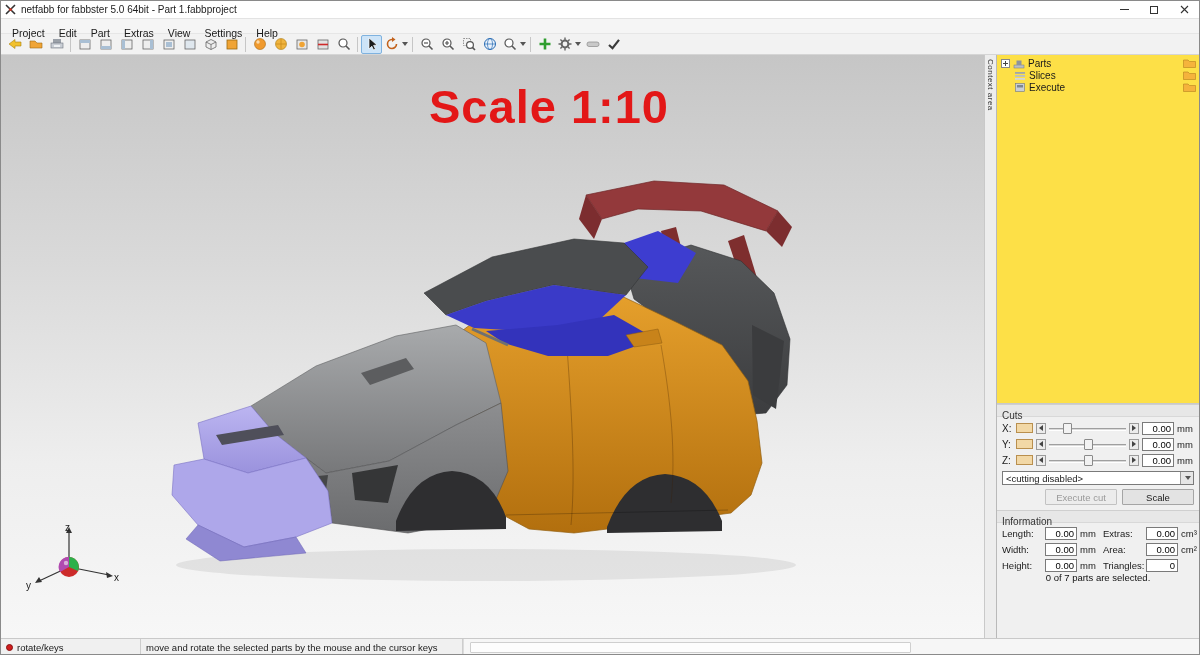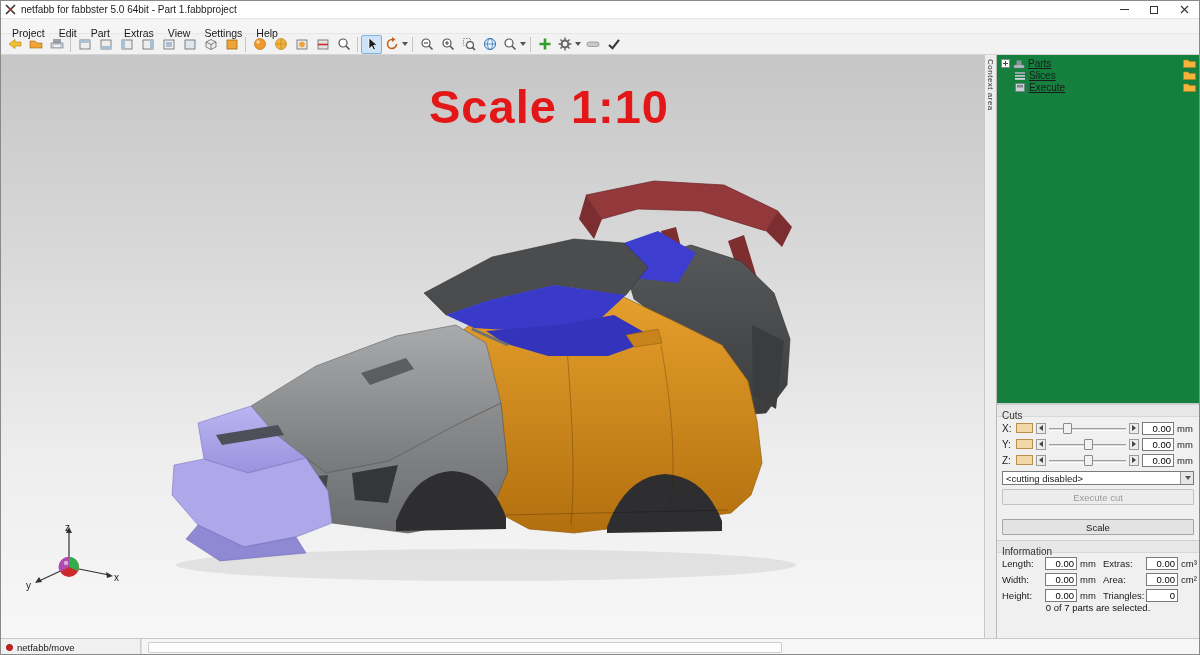--- a/index.html
+++ b/index.html
@@ -38,21 +38,21 @@
   .scale-label { position:absolute; left:428px; top:24px; font-size:47px; font-weight:bold; color:#e31717; letter-spacing:1px; }
   .car-svg { position:absolute; left:155px; top:118px; }
   .axis-widget { position:absolute; left:22px; top:468px; }
 
   
   .context-strip { width:13px; background:#ededed; border-left:1px solid #c9c9c9; border-right:1px solid #b9b9b9; display:flex; justify-content:center; }
   .vtext { writing-mode:vertical-rl; font-size:8px; color:#333; padding-top:4px; letter-spacing:.5px; }
 
   
   .right-panel { width:202px; background:#f0f0f0; display:flex; flex-direction:column; }
-  .tree { background:#15803d; height:349px; border-bottom:1px solid #c9c9c9; padding-top:2px; overflow:hidden;text-decoration:underline; }
+  .tree { background:#fde047; height:349px; border-bottom:1px solid #c9c9c9; padding-top:2px; overflow:hidden; }
   .tree-row { display:flex; align-items:center; height:12px; font-size:10px; padding:0 3px 0 4px; }
   .tree-row .indent { width:13px; flex:0 0 auto; }
   .tree-row .lbl { flex:1; padding-left:3px; white-space:nowrap; }
   .mini { display:block; flex:0 0 auto; }
 
   .section-head { height:13px; line-height:13px; font-size:10px; color:#333; padding:4px 5px; background:#e7e7e7; border-top:1px solid #cfcfcf; border-bottom:1px solid #d8d8d8; }
   .cuts-body { padding:3px 5px 2px 5px; }
   .cut-row { display:flex; align-items:center; height:16px; gap:3px; }
   .axis-lbl { width:11px; font-size:10px; }
   .swatch { width:17px; height:10px; background:#f2d8a6; border:1px solid #b98f4e; flex:0 0 auto; }
@@ -62,21 +62,21 @@
   .slider { position:relative; flex:1; height:13px; }
   .slider .track { position:absolute; left:0; right:0; top:6px; height:3px; background:#dadada; border-top:1px solid #9f9f9f; border-bottom:1px solid #fff; }
   .slider .thumb { position:absolute; top:1px; width:9px; height:11px; background:#f2f2f2; border:1px solid #8a8a8a; border-radius:1px; }
   .val-input { width:32px; height:13px; font-size:9.5px; text-align:right; border:1px solid #7a7a7a; background:#fff; padding:0 2px; font-family:Liberation Sans, sans-serif; flex:0 0 auto; }
   .unit { font-size:9.5px; width:17px; flex:0 0 auto; }
 
   .dropdown { display:flex; align-items:center; height:14px; border:1px solid #7a7a7a; background:#fff; margin:3px 0 3px 0; }
   .dropdown .dtext { flex:1; font-size:9.5px; padding:0 3px; white-space:nowrap; overflow:hidden; }
   .dropdown .dbtn { width:13px; height:100%; background:#e6e6e6; border-left:1px solid #9a9a9a; display:flex; align-items:center; justify-content:center; }
 
-  .btn-row { display:flex; justify-content:flex-end; gap:14px; padding:1px 0 3px 0;flex-direction:column; }
+  .btn-row { display:flex; justify-content:flex-end; gap:5px; padding:1px 0 3px 0; }
   .btn { height:16px; min-width:72px; font-size:9.5px; background:#e3e3e3; border:1px solid #a5a5a5; border-radius:1px; display:flex; align-items:center; justify-content:center; padding:0 8px; }
   .btn.disabled { color:#9a9a9a; background:#ececec; border-color:#c2c2c2; }
 
   .info-body { padding:3px 5px; }
   .info-grid { display:grid; grid-template-columns:1fr 1fr; column-gap:6px; row-gap:2px; }
   .info-field { display:flex; align-items:center; height:14px; gap:3px; }
   .info-field .flbl { font-size:9.5px; width:40px; }
   .info-field .val-input { width:32px; }
   .sel-status { text-align:center; font-size:9.5px; color:#111; }
 
@@ -535,20 +535,21 @@
           </div>
         </div>
         <div class="sel-status">0 of 7 parts are selected.</div>
       </div>
     </div>
   </div>
 
   <div class="statusbar">
     <div class="sb-mode">
       <span class="sb-dot"></span>
-      <span>netfabb/move</span>
+      <span>rotate/keys</span>
     </div>
+    <div class="sb-hint">move and rotate the selected parts by the mouse and the cursor keys</div>
     <div class="sb-scroll">
       <span class="sthumb"></span>
     </div>
   </div>
 
 </div>
 
 </body></html>

